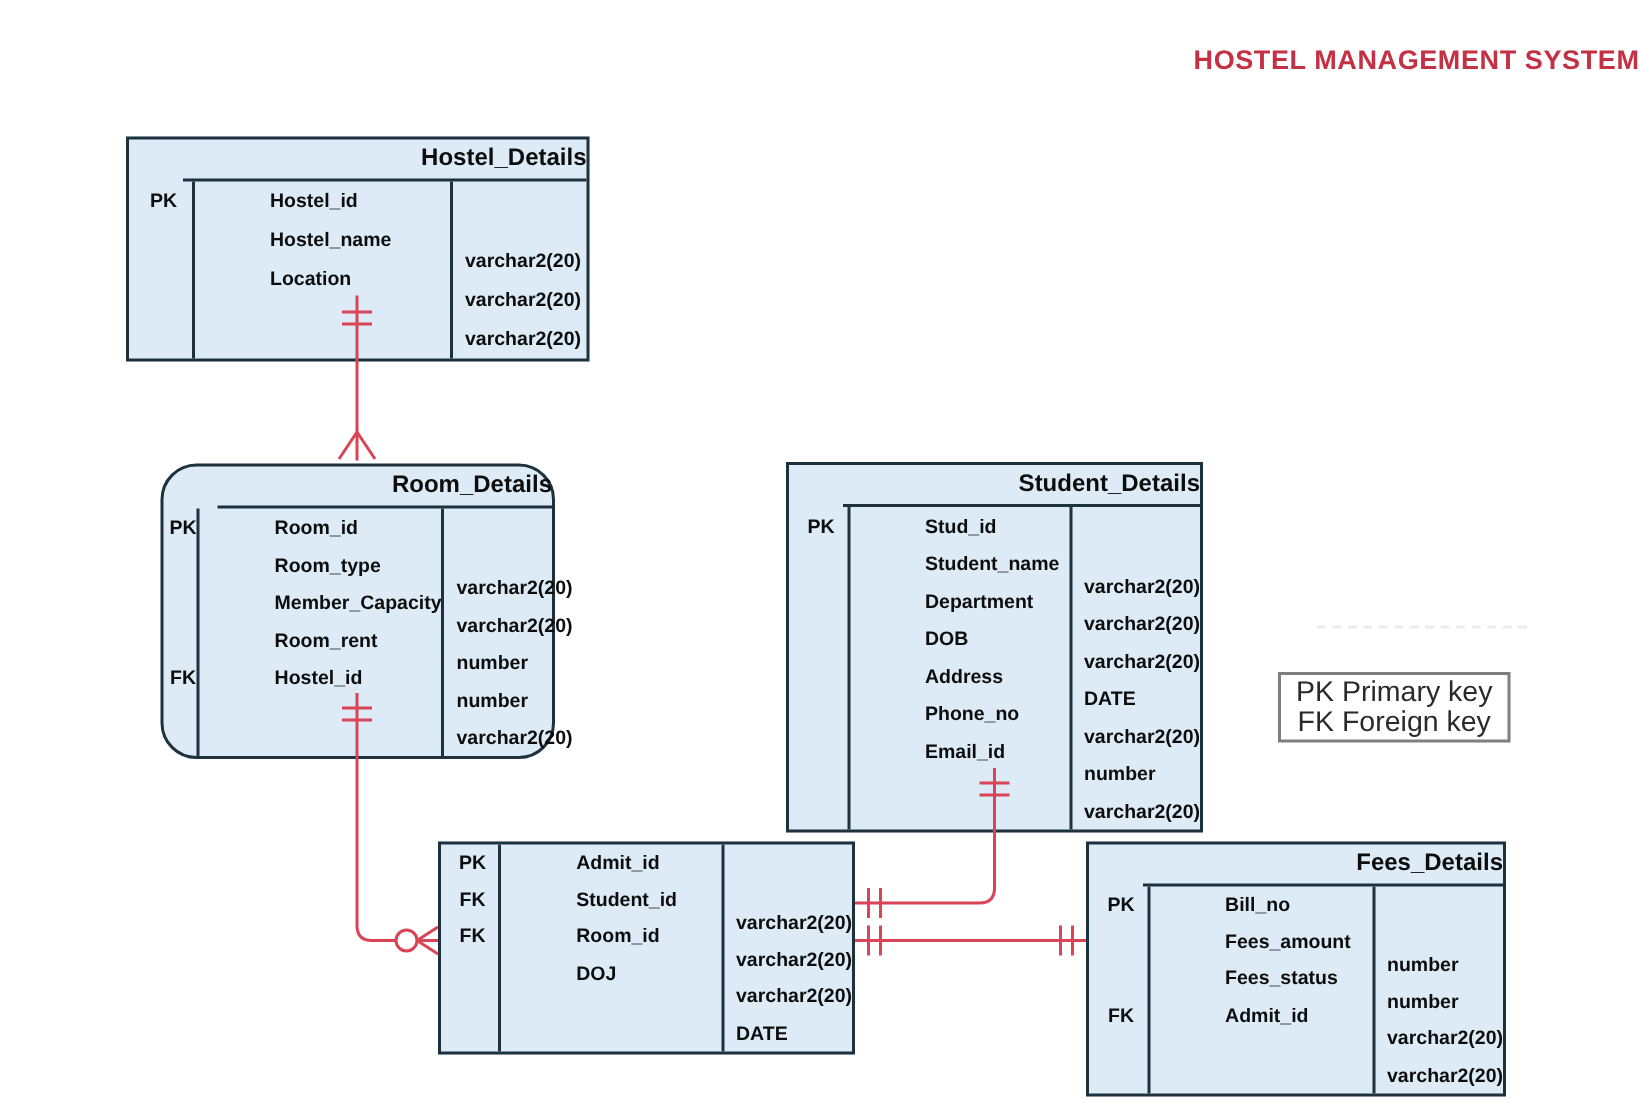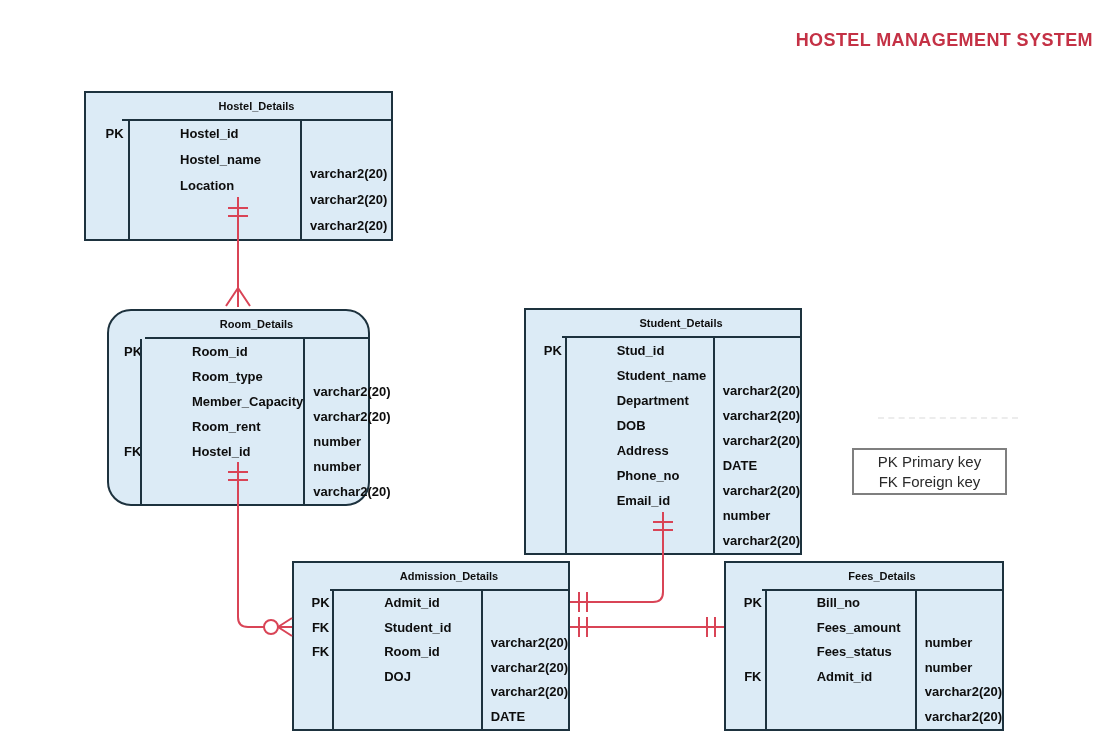--- a/index.html
+++ b/index.html
@@ -11,39 +11,39 @@
   .diagram-title{
     position:absolute;top:30px;left:0;right:0;text-align:right;
     font-size:18px;font-weight:bold;letter-spacing:.4px;color:var(--title-red);
   }
   .entity{
     position:absolute;box-sizing:border-box;border:2px solid var(--border);
     background:var(--fill);color:var(--text);
   }
   .entity-header{
     box-sizing:border-box;height:28px;line-height:26px;border-bottom:2px solid var(--border);
-    text-align:center;font-weight:bold;font-size:11px;margin-left:36px;
+    text-align:right;font-weight:bold;font-size:16px;margin-left:36px;
   }
   .entity-body{display:flex;align-items:stretch;}
   .col{box-sizing:border-box;}
   .col-key{width:var(--keyw);border-right:2px solid var(--border);}
   .col-field{width:var(--fieldw);border-right:2px solid var(--border);margin-left:42px;}
   .col-type{flex:1;margin-top:40px;}
   .cell{
     height:var(--rowh);line-height:var(--rowh);font-size:13px;font-weight:bold;
     padding-left:8px;white-space:nowrap;overflow:hidden;
   }
-  .keycell{padding-left:15px;text-align:center;}
+  .keycell{padding-left:4px;text-align:center;}
   #connectors{position:absolute;left:0;top:0;pointer-events:none;}
   .conn{stroke:var(--red);stroke-width:2;fill:none;}
   .conn-circle{stroke:var(--red);stroke-width:2;fill:#ffffff;}
   .legend{
     position:absolute;left:852px;top:448px;width:155px;height:47px;box-sizing:border-box;
     border:2px solid #7f7f7f;background:#ffffff;display:flex;flex-direction:column;
-    align-items:center;justify-content:center;font-size:15px;line-height:20px;color:#2a2a2a;
+    align-items:center;justify-content:center;font-size:19px;line-height:20px;color:#2a2a2a;
   }
   .faint-dash{
     position:absolute;left:878px;top:417px;width:140px;height:0;
     border-top:2px dashed #ececec;
   }
 </style>
 </head>
 <body>
 
 <div id="canvas" style="--fill: #dcebf6; --border: #1d323e; --red: #d94456; --title-red: #c43145; --text: #0d0d0d;">
@@ -125,21 +125,20 @@
           <div class="cell">varchar2(20)</div>
           <div class="cell">DATE</div>
           <div class="cell">varchar2(20)</div>
           <div class="cell">number</div>
           <div class="cell">varchar2(20)</div>
         </div>
     </div>
   </div>
 
   <div class="entity" style="left:292px;top:561px;width:278px;--rowh:24.5px;--keyw:44px;--fieldw:117px;">
-    <div class="entity-header">Admission_Details</div>
     <div class="entity-body">
       <div class="col col-key">
           <div class="cell keycell">PK</div>
           <div class="cell keycell">FK</div>
           <div class="cell keycell">FK</div>
           <div class="cell keycell"></div>
         </div>
       <div class="col col-field">
           <div class="cell">Admit_id</div>
           <div class="cell">Student_id</div>

